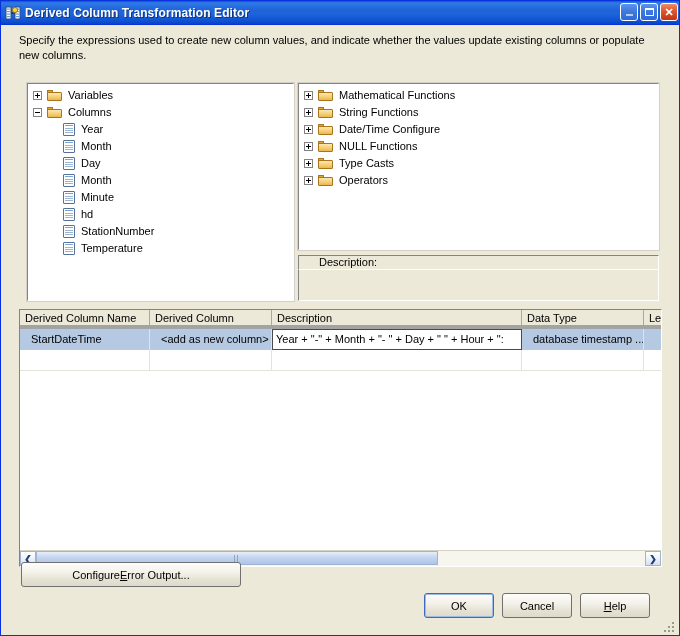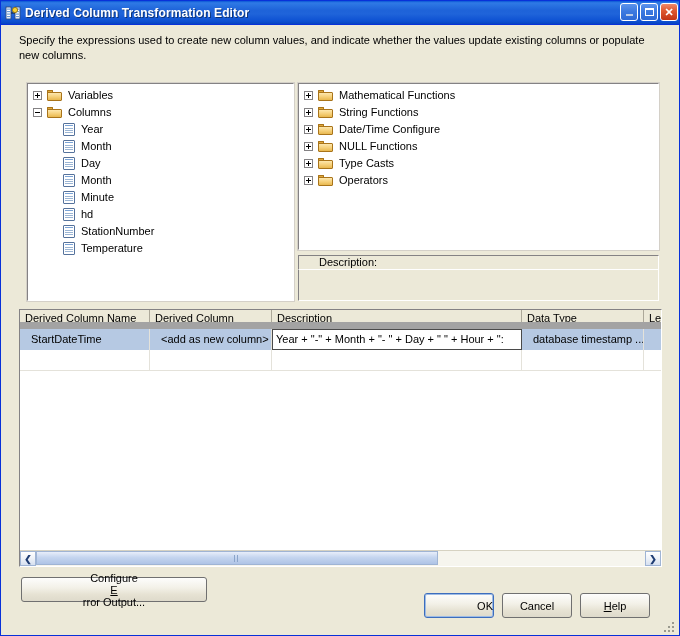--- a/index.html
+++ b/index.html
@@ -234,21 +234,21 @@
     background: #ffffff;
     border: 1px solid;
     border-color: #848284 #ffffff #ffffff #848284;
     box-sizing: border-box;
     overflow: hidden;
   }
   #grid-head {
     display: flex;
     height: 19px;
     background: #ece9d8;
-    border-bottom: 7px solid #a3a3a3;
+    border-bottom: 4px solid #a3a3a3;
     box-sizing: border-box;
   }
   .hcell {
     box-sizing: border-box;
     border-right: 1px solid #aca899;
     padding-left: 5px;
     line-height: 17px;
     font-size: 11px;
     overflow: hidden;
     white-space: nowrap;
@@ -340,23 +340,22 @@
     font-size: 11px;
     color: #000000;
     display: flex;
     align-items: center;
     justify-content: center;
     font-family: "Liberation Sans", sans-serif;
   }
   .btn.default {
     border: 1px solid #3c6dbd;
     box-shadow: inset 0 0 0 1px #9dbbe4;
-    justify-content: flex-end;
-  }
-  #btn-configure { left: 20px; top: 576px; width: 186px; height: 25px; flex-direction: column; }
+  }
+  #btn-configure { left: 20px; top: 561px; width: 220px; height: 25px; }
   #btn-ok { left: 423px; top: 592px; width: 70px; height: 25px; }
   #btn-cancel { left: 501px; top: 592px; width: 70px; height: 25px; }
   #btn-help { left: 579px; top: 592px; width: 70px; height: 25px; }
   .uline { text-decoration: underline; }
 
   
   #grip {
     position: absolute;
     right: 3px; bottom: 3px;
     width: 12px; height: 12px;

